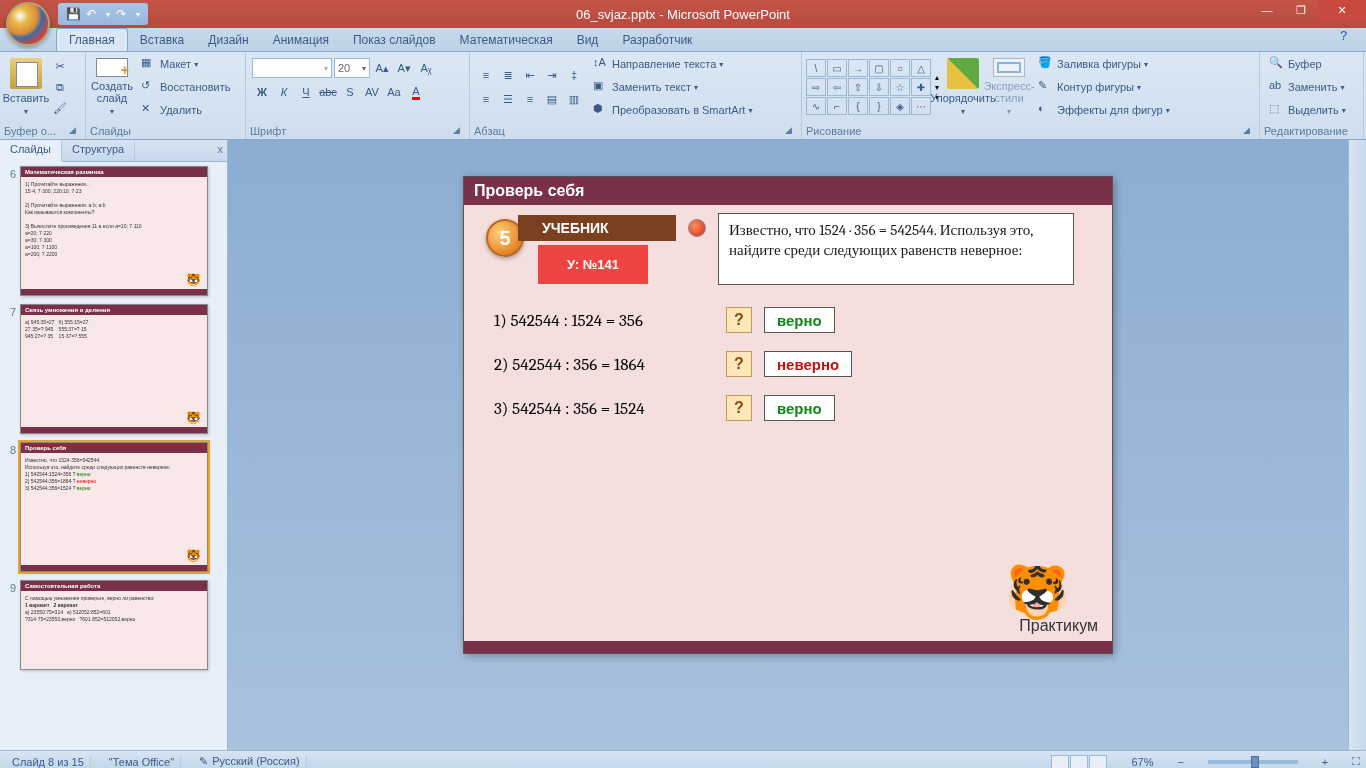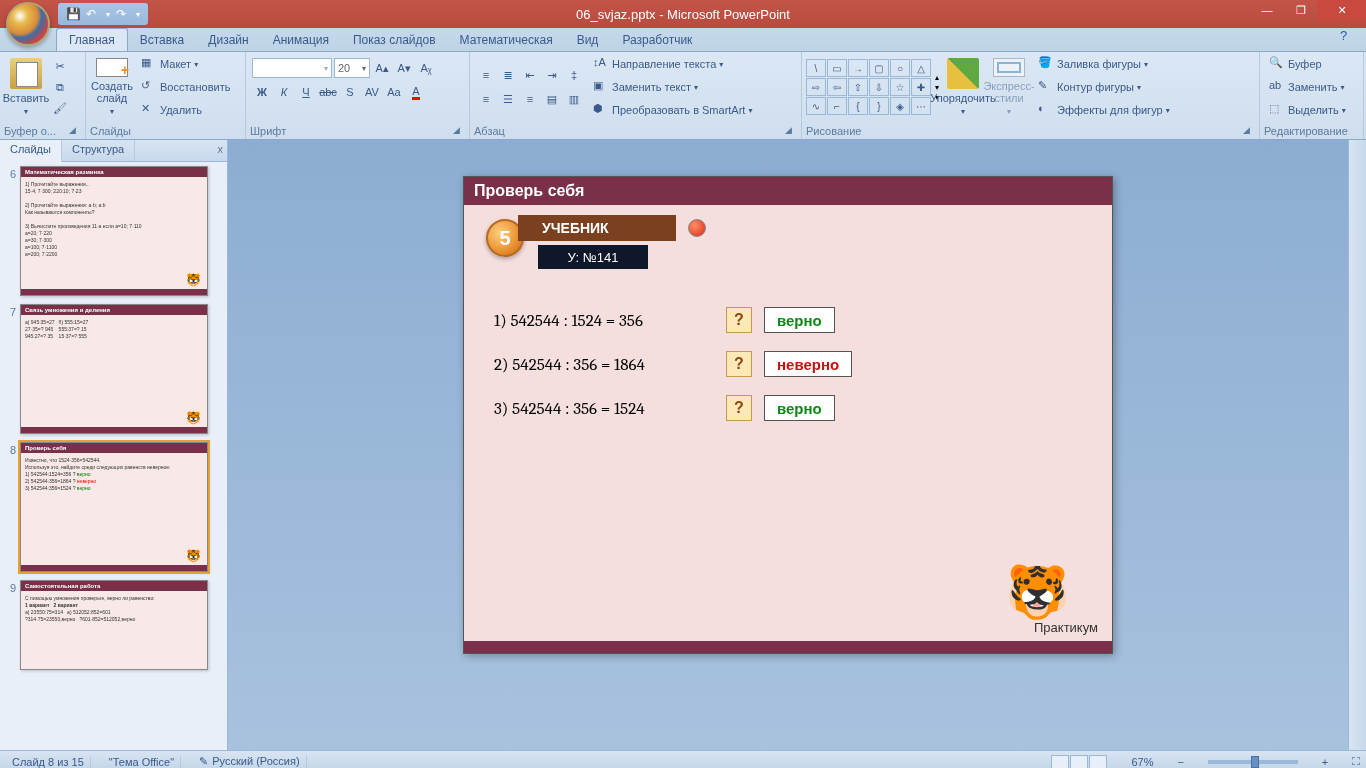--- a/index.html
+++ b/index.html
@@ -56,30 +56,30 @@
 .thumb-footer-bar { position: absolute; bottom: 0; left: 0; right: 0; height: 6px; background: #7A3048; }
 .thumb-cat { position: absolute; bottom: 8px; right: 6px; font-size: 12px; }
 
 .slide-area { flex: 1; display: flex; flex-direction: column; position: relative; }
 .slide-canvas { flex: 1; display: flex; align-items: flex-start; justify-content: center; padding-top: 36px; overflow: hidden; }
 .slide { width: 650px; height: 478px; background: #F5DEDE; border: 1px solid #555; box-shadow: 2px 2px 8px rgba(0,0,0,0.3); position: relative; }
 .slide-title-bar { height: 28px; background: #7A3048; color: #fff; font-weight: bold; font-size: 16px; padding: 4px 10px; display: flex; align-items: center; }
 .badge-5 { position: absolute; left: 22px; top: 42px; width: 38px; height: 38px; border-radius: 50%; background: radial-gradient(circle at 35% 35%, #FFD080, #E89030 60%, #C06818); display: flex; align-items: center; justify-content: center; color: #fff; font-weight: bold; font-size: 20px; box-shadow: 0 2px 4px rgba(0,0,0,0.3); border: 2px solid #B86820; }
 .textbook-label { position: absolute; left: 54px; top: 38px; width: 158px; height: 26px; background: #7A4020; color: #fff; font-weight: bold; font-size: 14px; display: flex; align-items: center; padding-left: 24px; }
 .red-dot { position: absolute; left: 224px; top: 42px; width: 18px; height: 18px; border-radius: 50%; background: radial-gradient(circle at 35% 35%, #FF9060, #D82818); border: 1px solid #888; }
-.ref-label { position: absolute; left: 74px; top: 68px; width: 110px; height: 24px; background: #0f172a; color: #fff; font-weight: normal; font-size: 13px; display: flex; align-items: center; justify-content: center; }
+.ref-label { position: absolute; left: 74px; top: 68px; width: 110px; height: 39px; background: #ef4444; color: #fff; font-weight: bold; font-size: 13px; display: flex; align-items: center; justify-content: center; }
 .task-box { position: absolute; left: 254px; top: 36px; width: 356px; height: 72px; background: #fff; border: 1px solid #555; padding: 6px 10px; font-size: 15px; font-family: Cambria, serif; color: #1a1a1a; line-height: 1.35; }
 .equations { position: absolute; left: 30px; top: 130px; width: 580px; }
 .eq-row { display: flex; align-items: center; margin-bottom: 18px; gap: 12px; }
 .eq-text { font-family: Cambria, serif; font-size: 17px; width: 220px; }
 .q-btn { width: 26px; height: 26px; background: #FFE8B8; border: 1px solid #C89850; display: flex; align-items: center; justify-content: center; font-weight: bold; font-size: 16px; color: #884810; }
 .ans-box { height: 26px; border: 1px solid #555; background: #fff; padding: 0 12px; display: flex; align-items: center; font-weight: bold; font-size: 15px; }
 .ans-box.correct { color: #108818; }
 .ans-box.wrong { color: #C81010; }
-.footer-label { position: absolute; bottom: 18px; right: 14px; font-size: 13px; color: #333; }
+.footer-label { position: absolute; bottom: 18px; right: 14px; font-size: 16px; color: #333; }
 .slide-footer-bar { position: absolute; bottom: 0; left: 0; right: 0; height: 12px; background: #7A3048; }
 .tiger { position: absolute; bottom: 30px; right: 42px; font-size: 52px; }
 
 .notes-area { height: 56px; background: #fff; border-top: 1px solid #9AB8D8; padding: 4px 8px; font-size: 12px; color: #888; }
 .vscroll { width: 18px; background: linear-gradient(90deg, #D8E4F0, #C8D8EC); border-left: 1px solid #9AB8D8; }
 
 
 .statusbar { height: 22px; background: linear-gradient(#D8E4F2, #C0D4E8); display: flex; align-items: center; font-size: 11px; color: #3A5A8A; padding: 0 6px; gap: 12px; border-top: 1px solid #9AB8D8; }
 .status-section { padding: 0 6px; border-right: 1px solid #B5CADF; }
 .status-right { margin-left: auto; display: flex; align-items: center; gap: 24px; }
@@ -386,20 +386,21 @@
   </div>
 
   <div class="slide-area">
     <div class="slide-canvas">
       <div class="slide">
         <div class="slide-title-bar">Проверь себя</div>
         <div class="badge-5">5</div>
         <div class="textbook-label">УЧЕБНИК</div>
         <div class="red-dot"></div>
         <div class="ref-label">У: №141</div>
+        <div class="task-box">Известно, что 1524 · 356 = 542544. Используя это, найдите среди следующих равенств неверное:</div>
         <div class="equations">
           <div class="eq-row">
             <div class="eq-text">1) 542544 : 1524 = 356</div>
             <div class="q-btn">?</div>
             <div class="ans-box correct">верно</div>
           </div>
           <div class="eq-row">
             <div class="eq-text">2) 542544 : 356 = 1864</div>
             <div class="q-btn">?</div>
             <div class="ans-box wrong">неверно</div>

